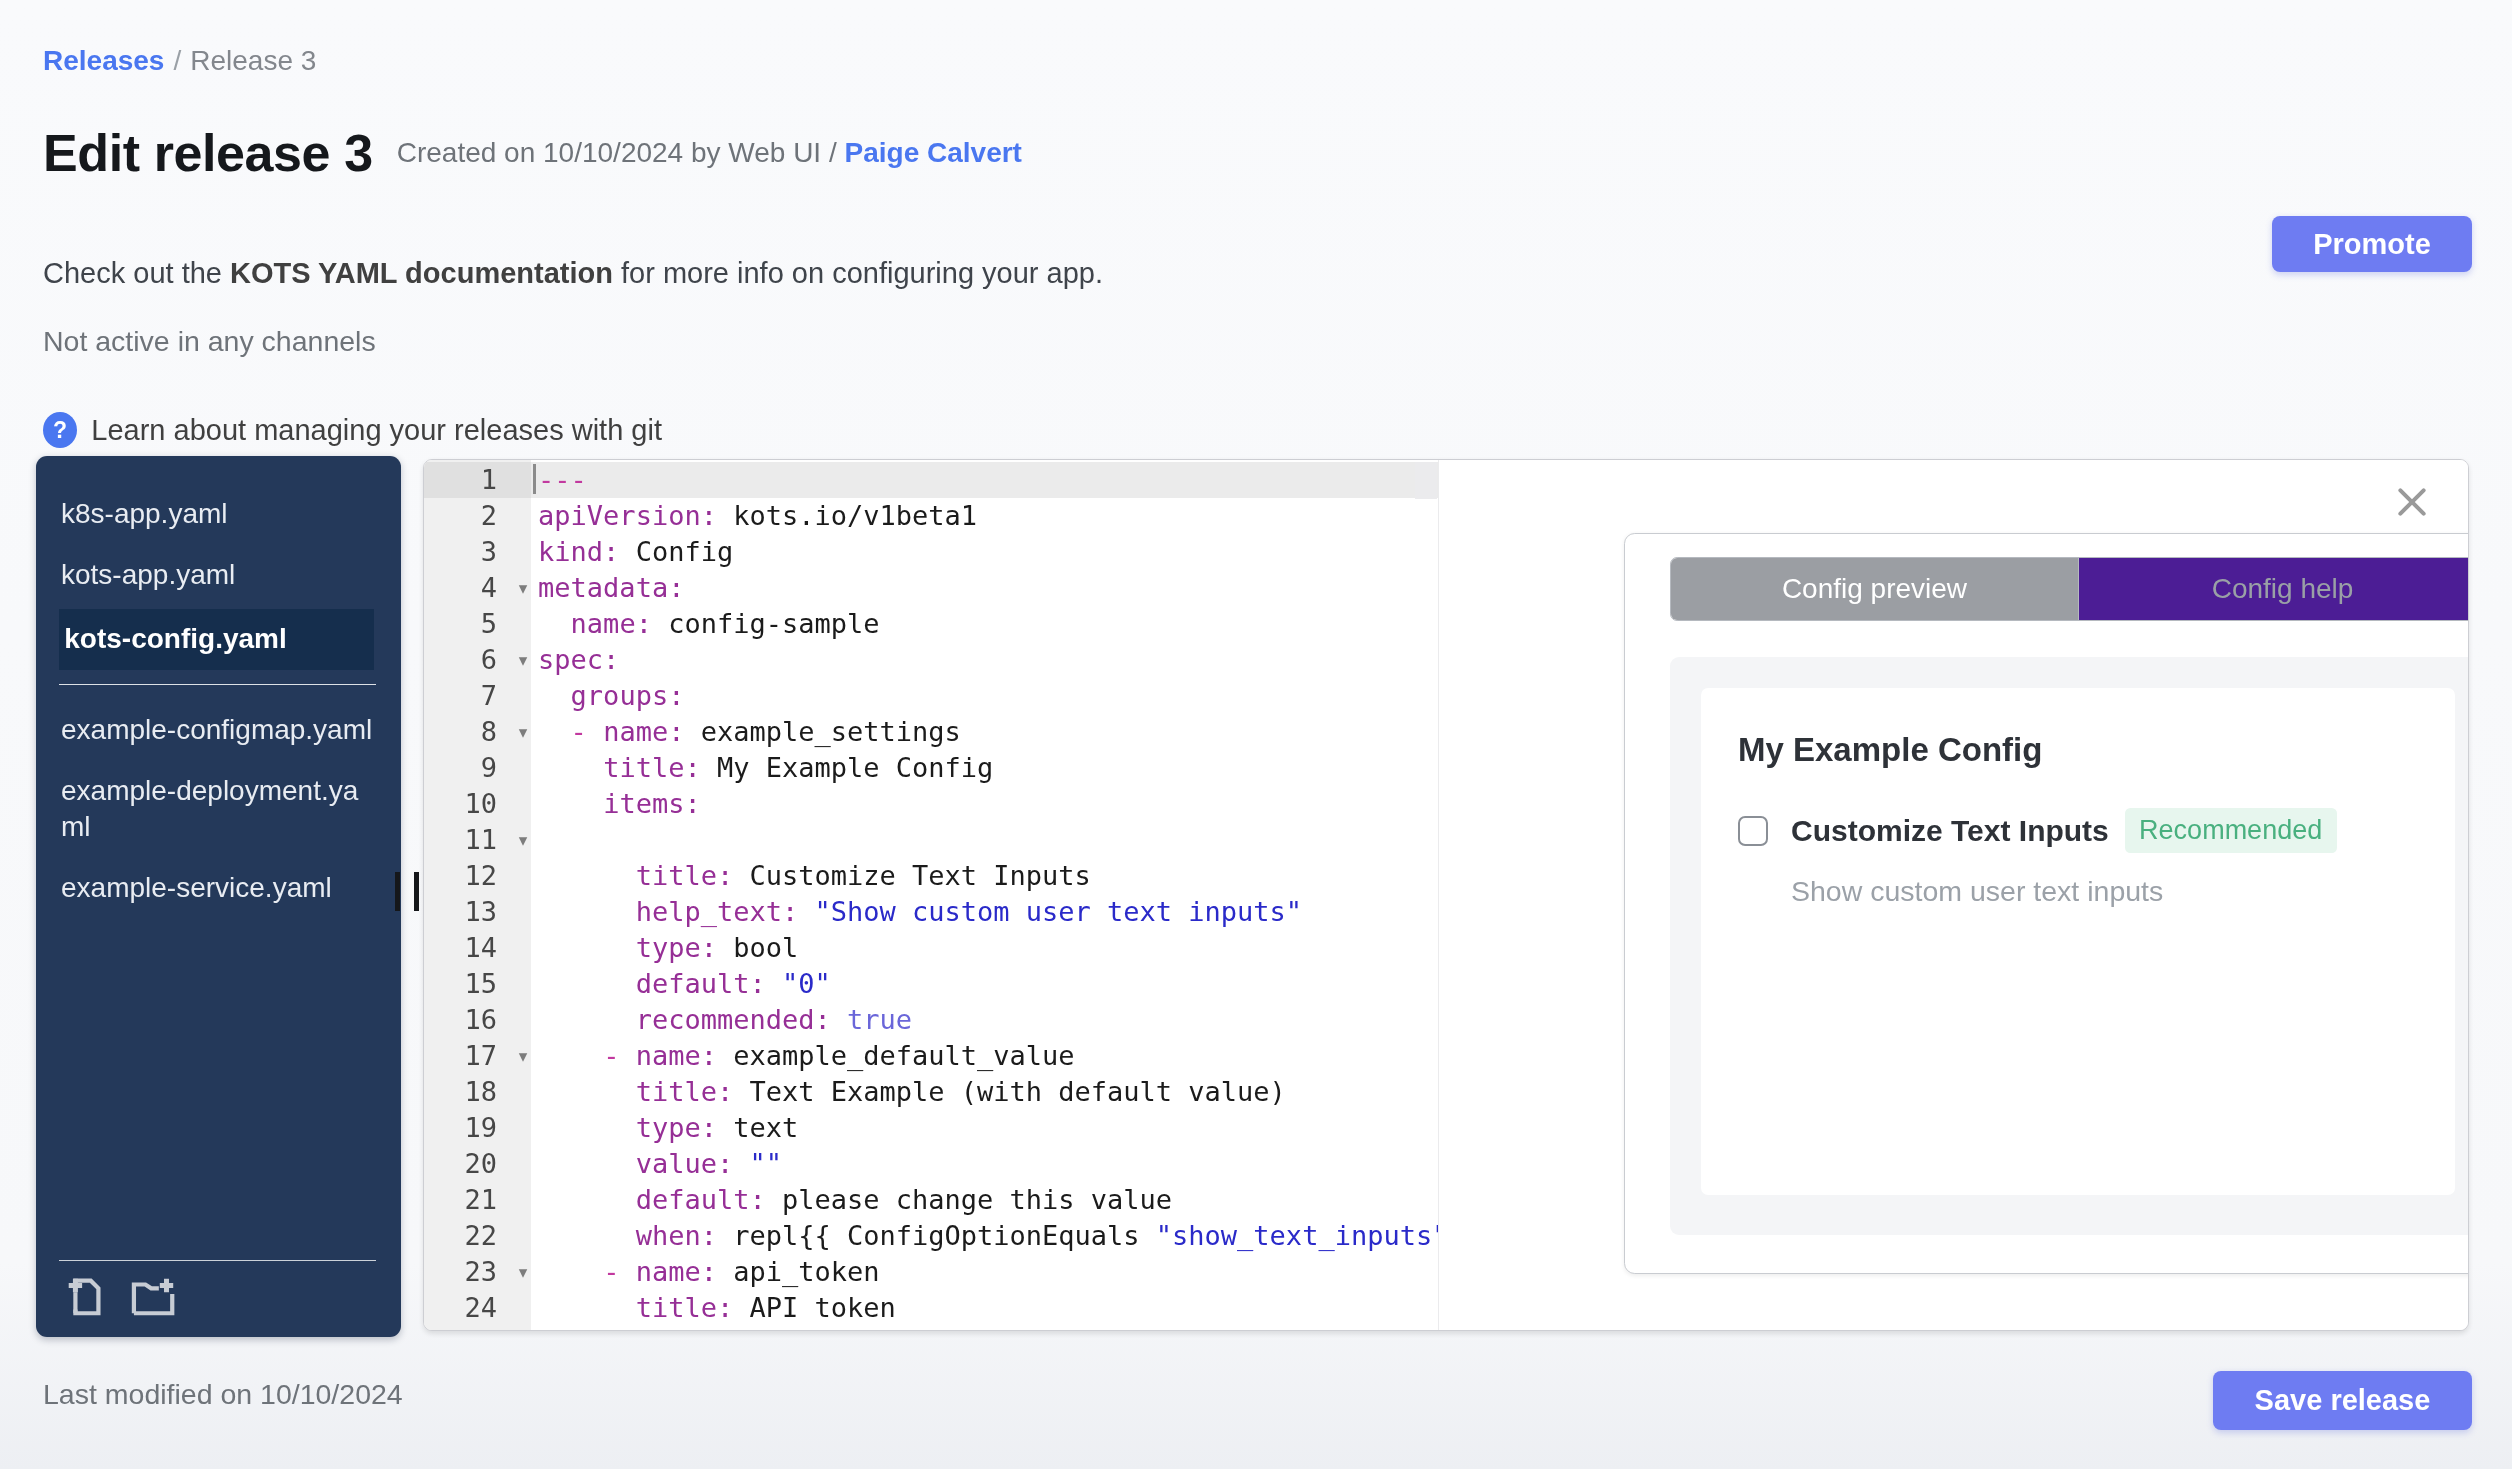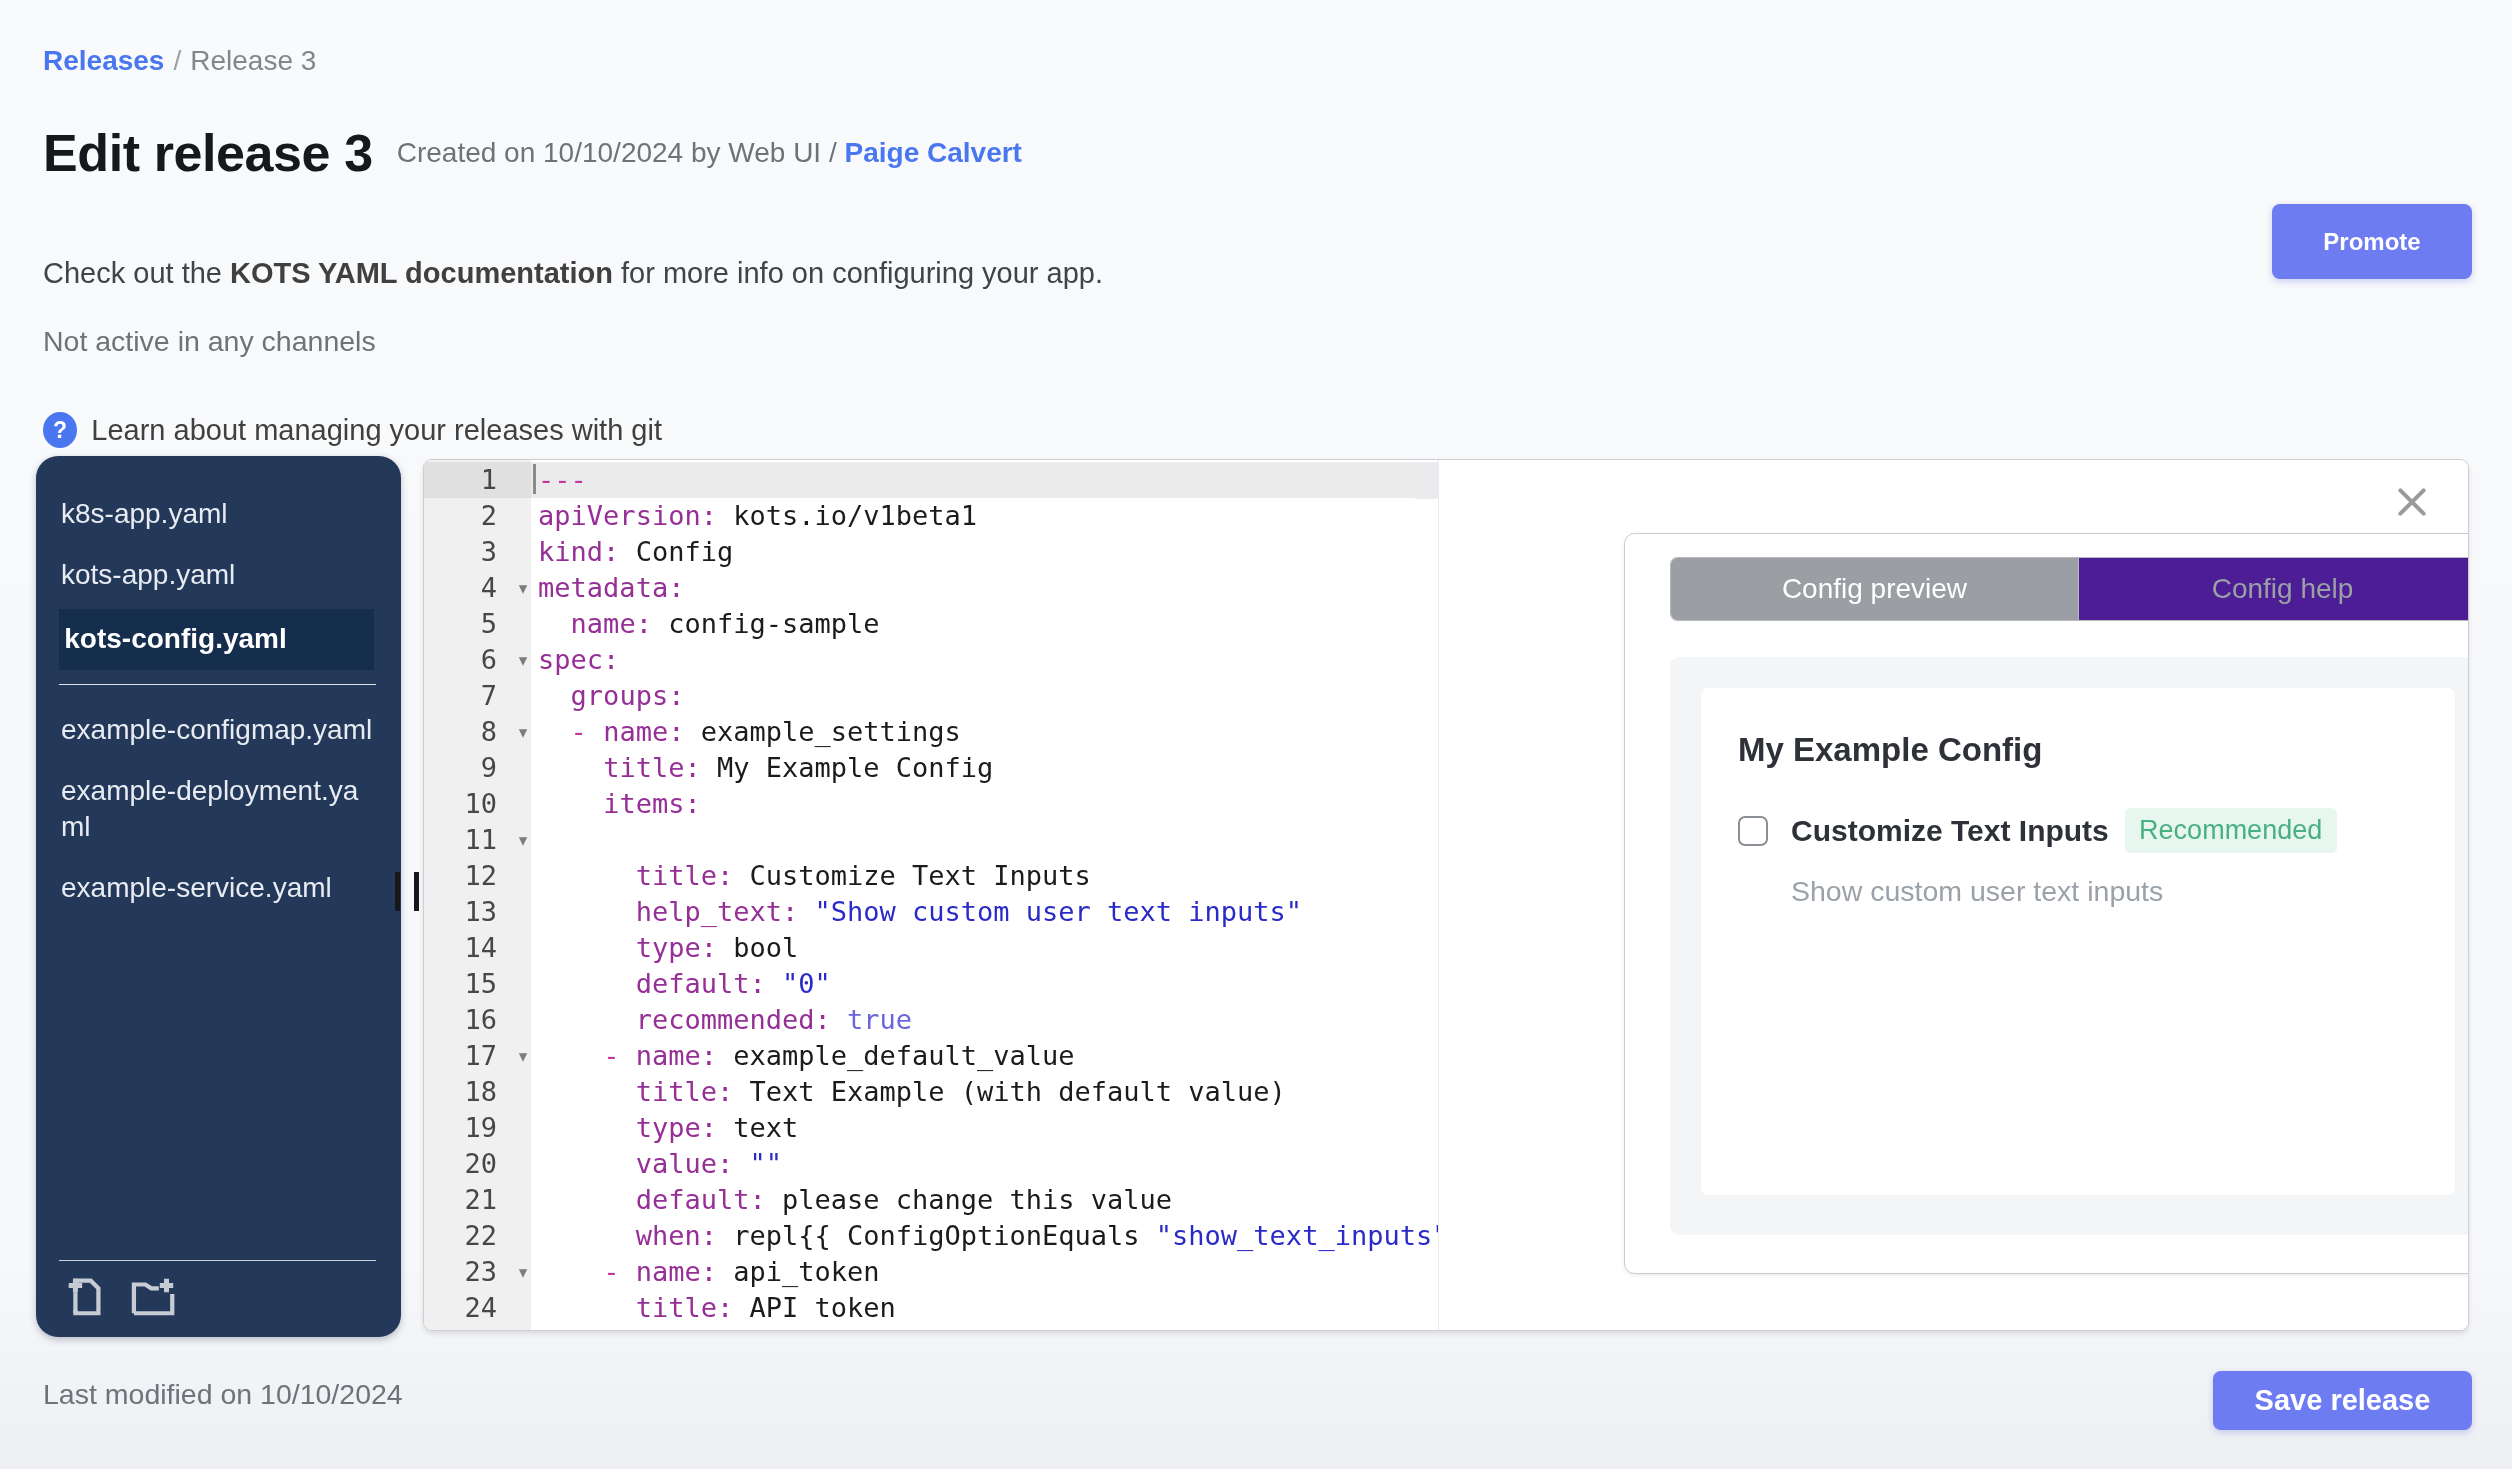--- a/index.html
+++ b/index.html
@@ -29,26 +29,26 @@
   .channel-line { position:absolute; left:43px; top:325px; font-size:28.5px; color:#6e7379; }
 
   .git-help { position:absolute; left:43px; top:412px; display:flex; align-items:center; gap:14.3px; }
   .q-icon { width:34px; height:36px; border-radius:50%; background:#4a77f0; color:#fff;
             font-size:23px; font-weight:700; display:flex; align-items:center; justify-content:center; }
   .git-help .link { font-size:29px; }
 
   .btn { background:#6e7cf2; color:#fff; font-weight:700; border:none; border-radius:8px;
          display:flex; align-items:center; justify-content:center; cursor:pointer;
          box-shadow:0 2.7px 6.2px rgba(80,95,220,.25); font-family:"Liberation Sans",sans-serif; }
-  .promote-btn { position:absolute; left:2272px; top:204px; width:200px; height:75px; font-size:24px; }
+  .promote-btn { position:absolute; left:2272px; top:216px; width:200px; height:56px; font-size:29px; }
   .save-btn { position:absolute; left:2213px; top:1371px; width:259px; height:59px; font-size:29px; }
 
   
   .sidebar { position:absolute; left:36px; top:456px; width:365px; height:881px;
-             background:#24395a; border-radius:22px; box-shadow:0 2.7px 7.1px rgba(20,30,60,.25); }
+             background:#24395a; border-radius:11px; box-shadow:0 2.7px 7.1px rgba(20,30,60,.25); }
   .file-list { list-style:none; padding:27px 0 0 0; }
   .file-list.second { padding-top:5.3px; }
   .file-item { font-size:28px; color:#e8ecf2; padding:12.5px 27px 12.5px 25px; line-height:36px;
                cursor:pointer; word-break:break-all; }
   .file-item.selected { background:#152e4d; font-weight:700; color:#ffffff;
                         margin:3.6px 27px 3.6px 23px; padding:12.5px 0 12.5px 5.3px; }
   .side-divider { border:none; border-top:1.8px solid #dde1e6; margin:14.3px 25px 9px 23px; }
   .sidebar-footer { position:absolute; left:23px; right:25px; bottom:18px;
                     border-top:1.8px solid #ccd2d9; padding-top:12.5px; display:flex; gap:18px; }
   .side-icon { width:52px; height:46px; cursor:pointer; }

